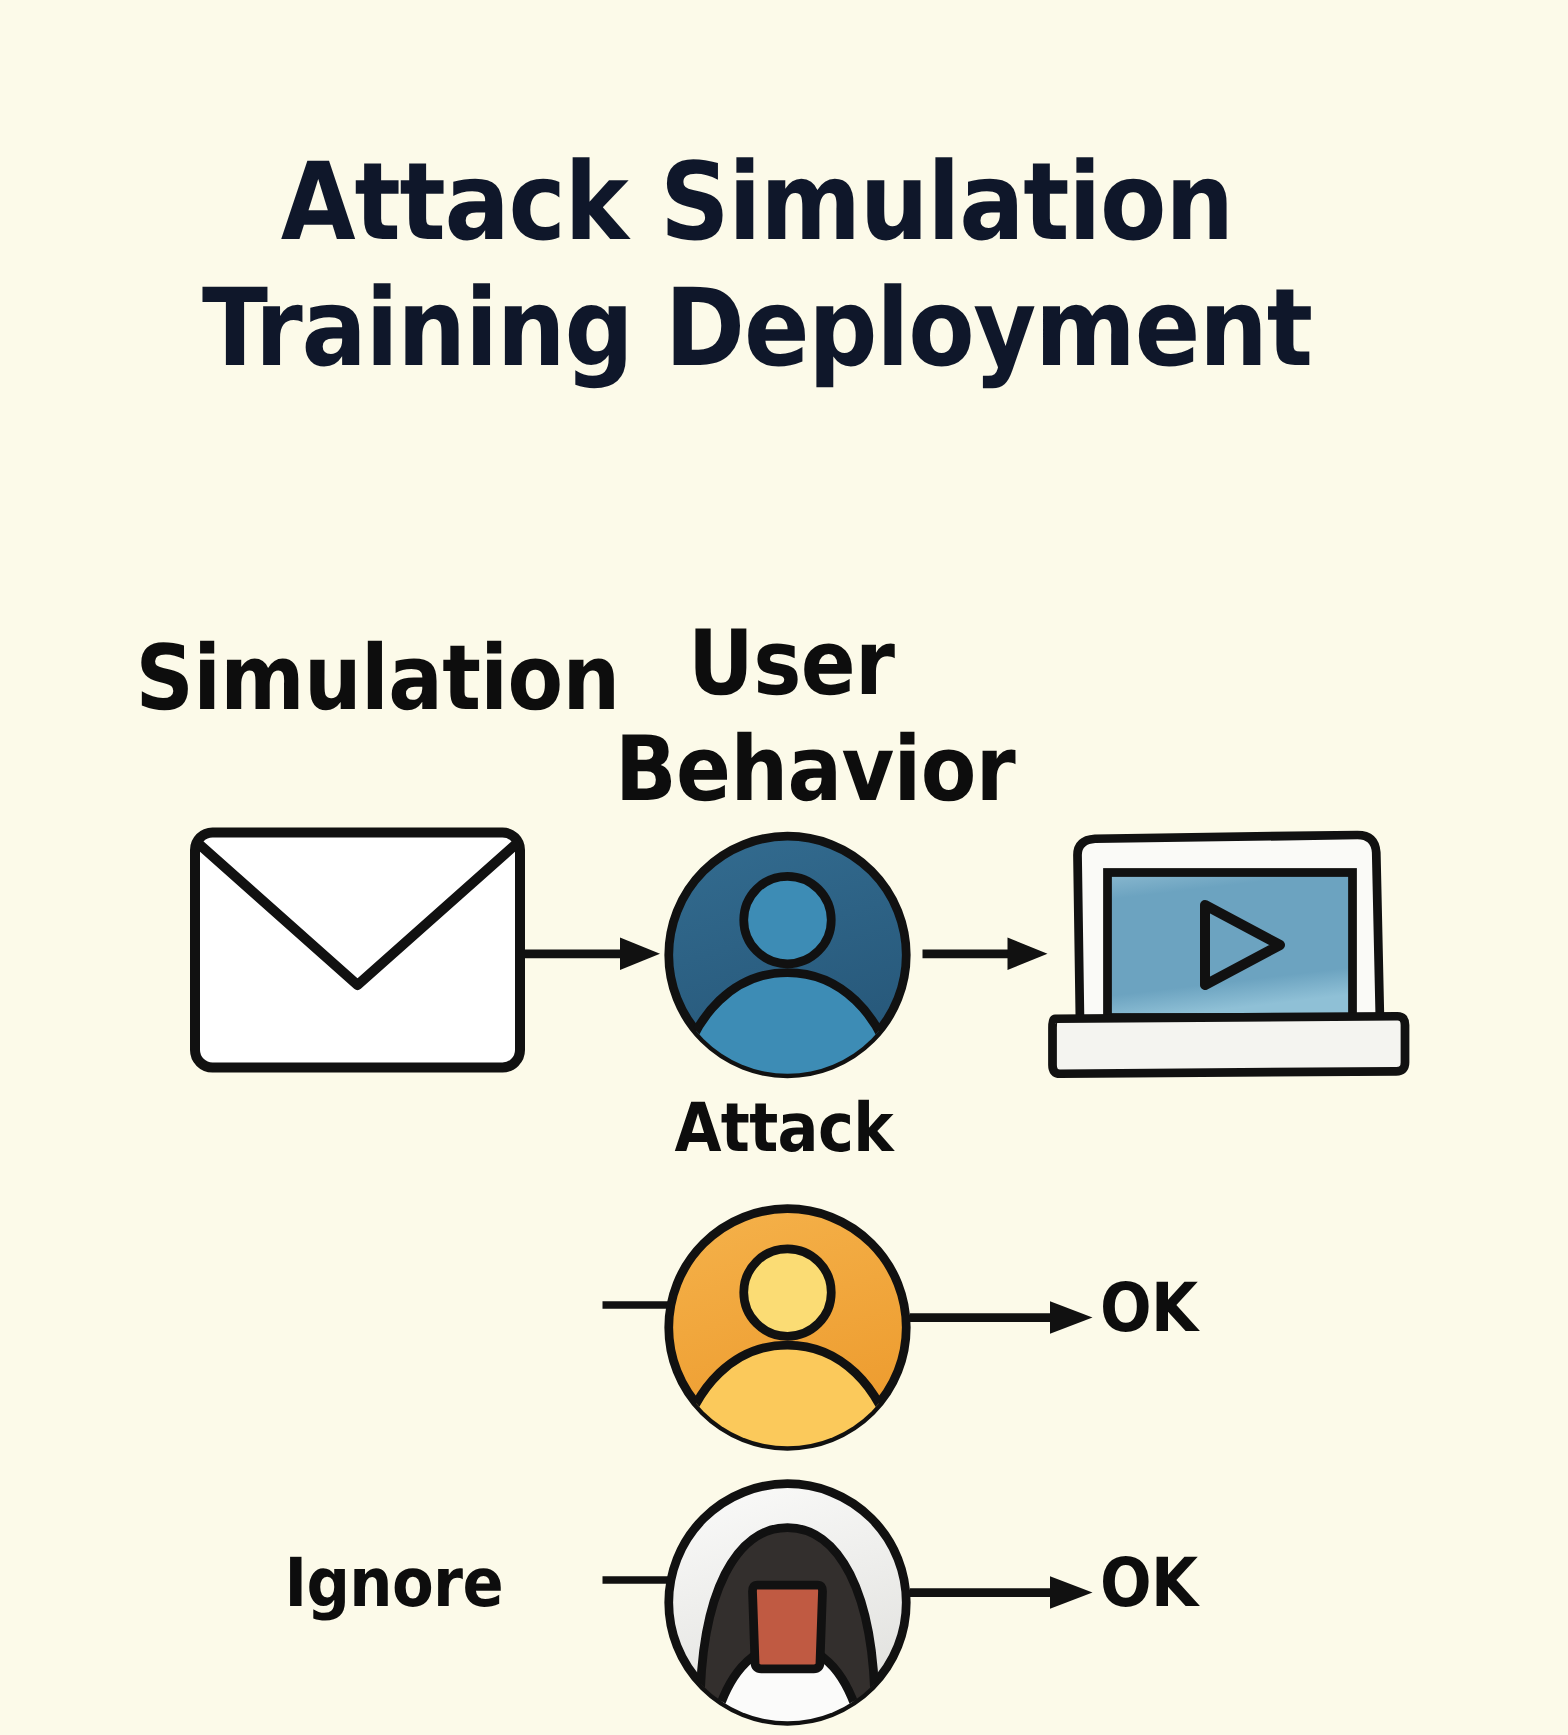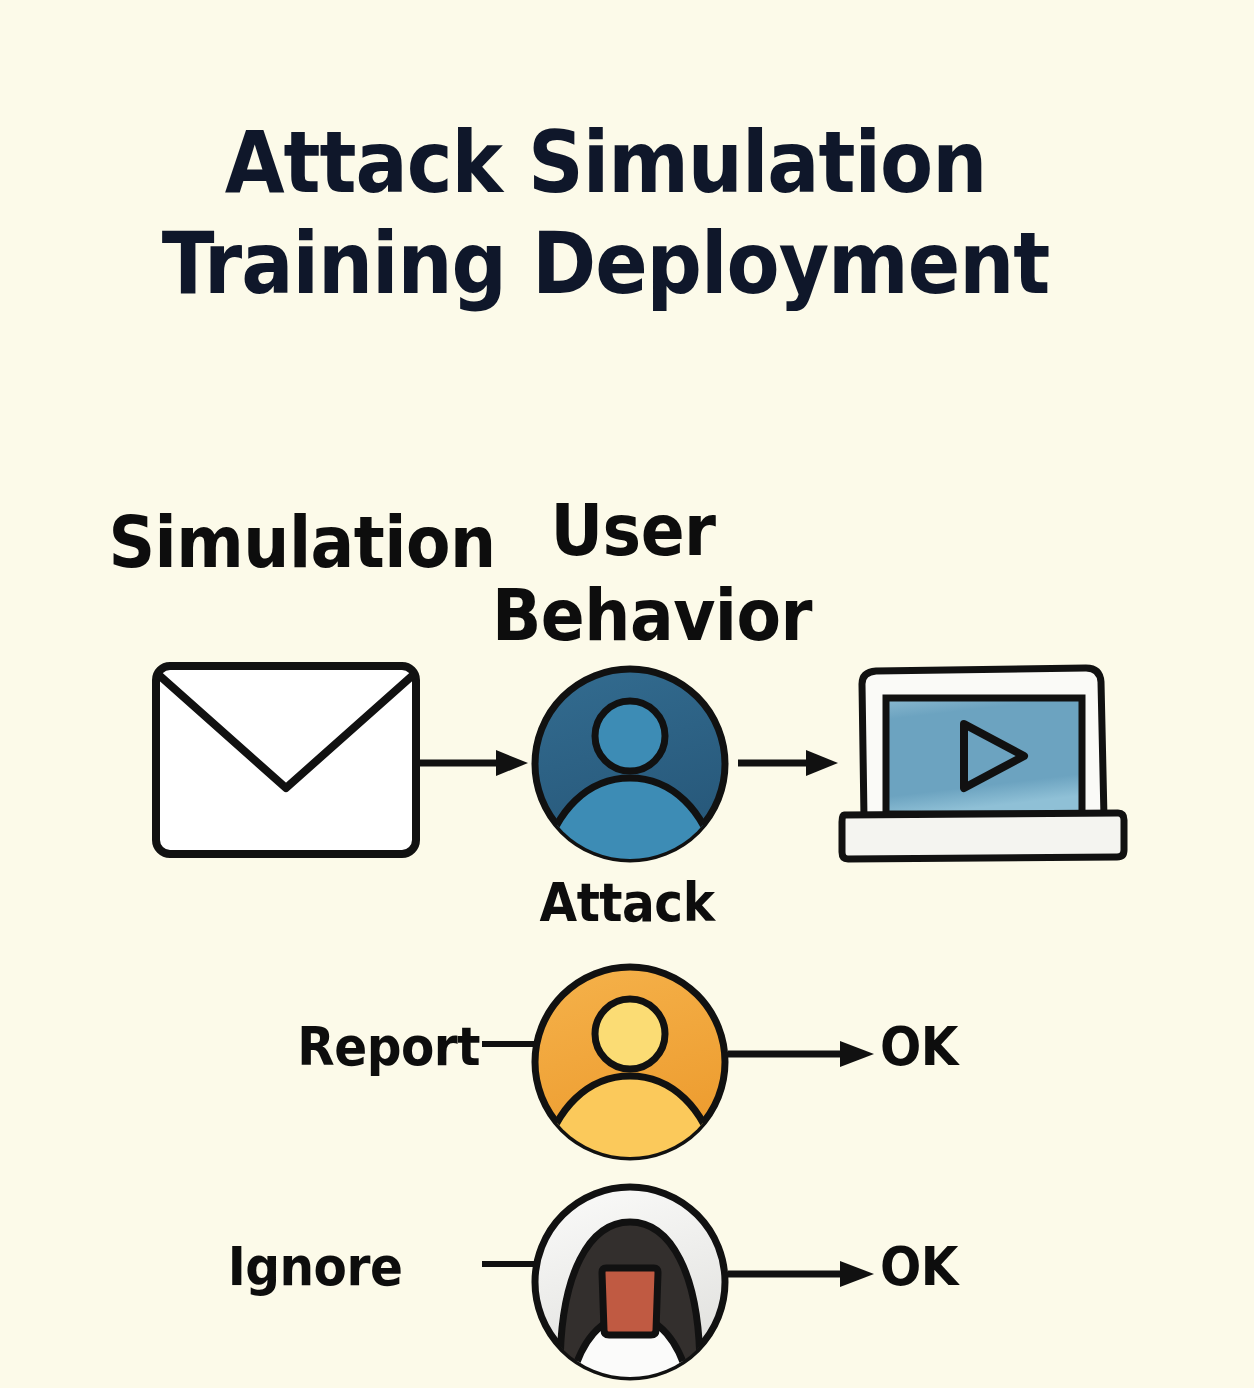--- a/index.html
+++ b/index.html
@@ -146,21 +146,20 @@
       </defs>
       <path d="M 28 158 L 26 24 Q 26 12 40 11 L 250 8 Q 264 8 265 22 L 268 158 Z" fill="#FAFAF7" stroke="#111111" stroke-width="7" stroke-linejoin="round"></path>
       <rect x="50" y="38" width="196" height="116" fill="url(#gScreen)" stroke="#111111" stroke-width="7"></rect>
       <polygon points="128,64 188,96 128,128" fill="none" stroke="#111111" stroke-width="8" stroke-linejoin="round"></polygon>
       <path d="M 8 155 L 282 153 Q 288 153 288 160 L 288 190 Q 288 197 281 197 L 12 199 Q 6 199 6 192 L 6 162 Q 6 155 8 155 Z" fill="#F4F4F0" stroke="#111111" stroke-width="7" stroke-linejoin="round"></path>
     </svg>
   </div>
 
   <div class="flow-label" id="label-click">Attack</div>
 
-  <div class="flow-label" id="label-report">Report</div>
 
   <div class="arrow-slot" id="line-report">
     <svg width="60" height="12" viewBox="0 0 60 12">
       <line x1="0" y1="6" x2="60" y2="6" stroke="#111111" stroke-width="6"></line>
     </svg>
   </div>
 
   <div class="icon-slot" id="icon-report">
     <svg width="204" height="204" viewBox="0 0 204 204">
       <defs>

